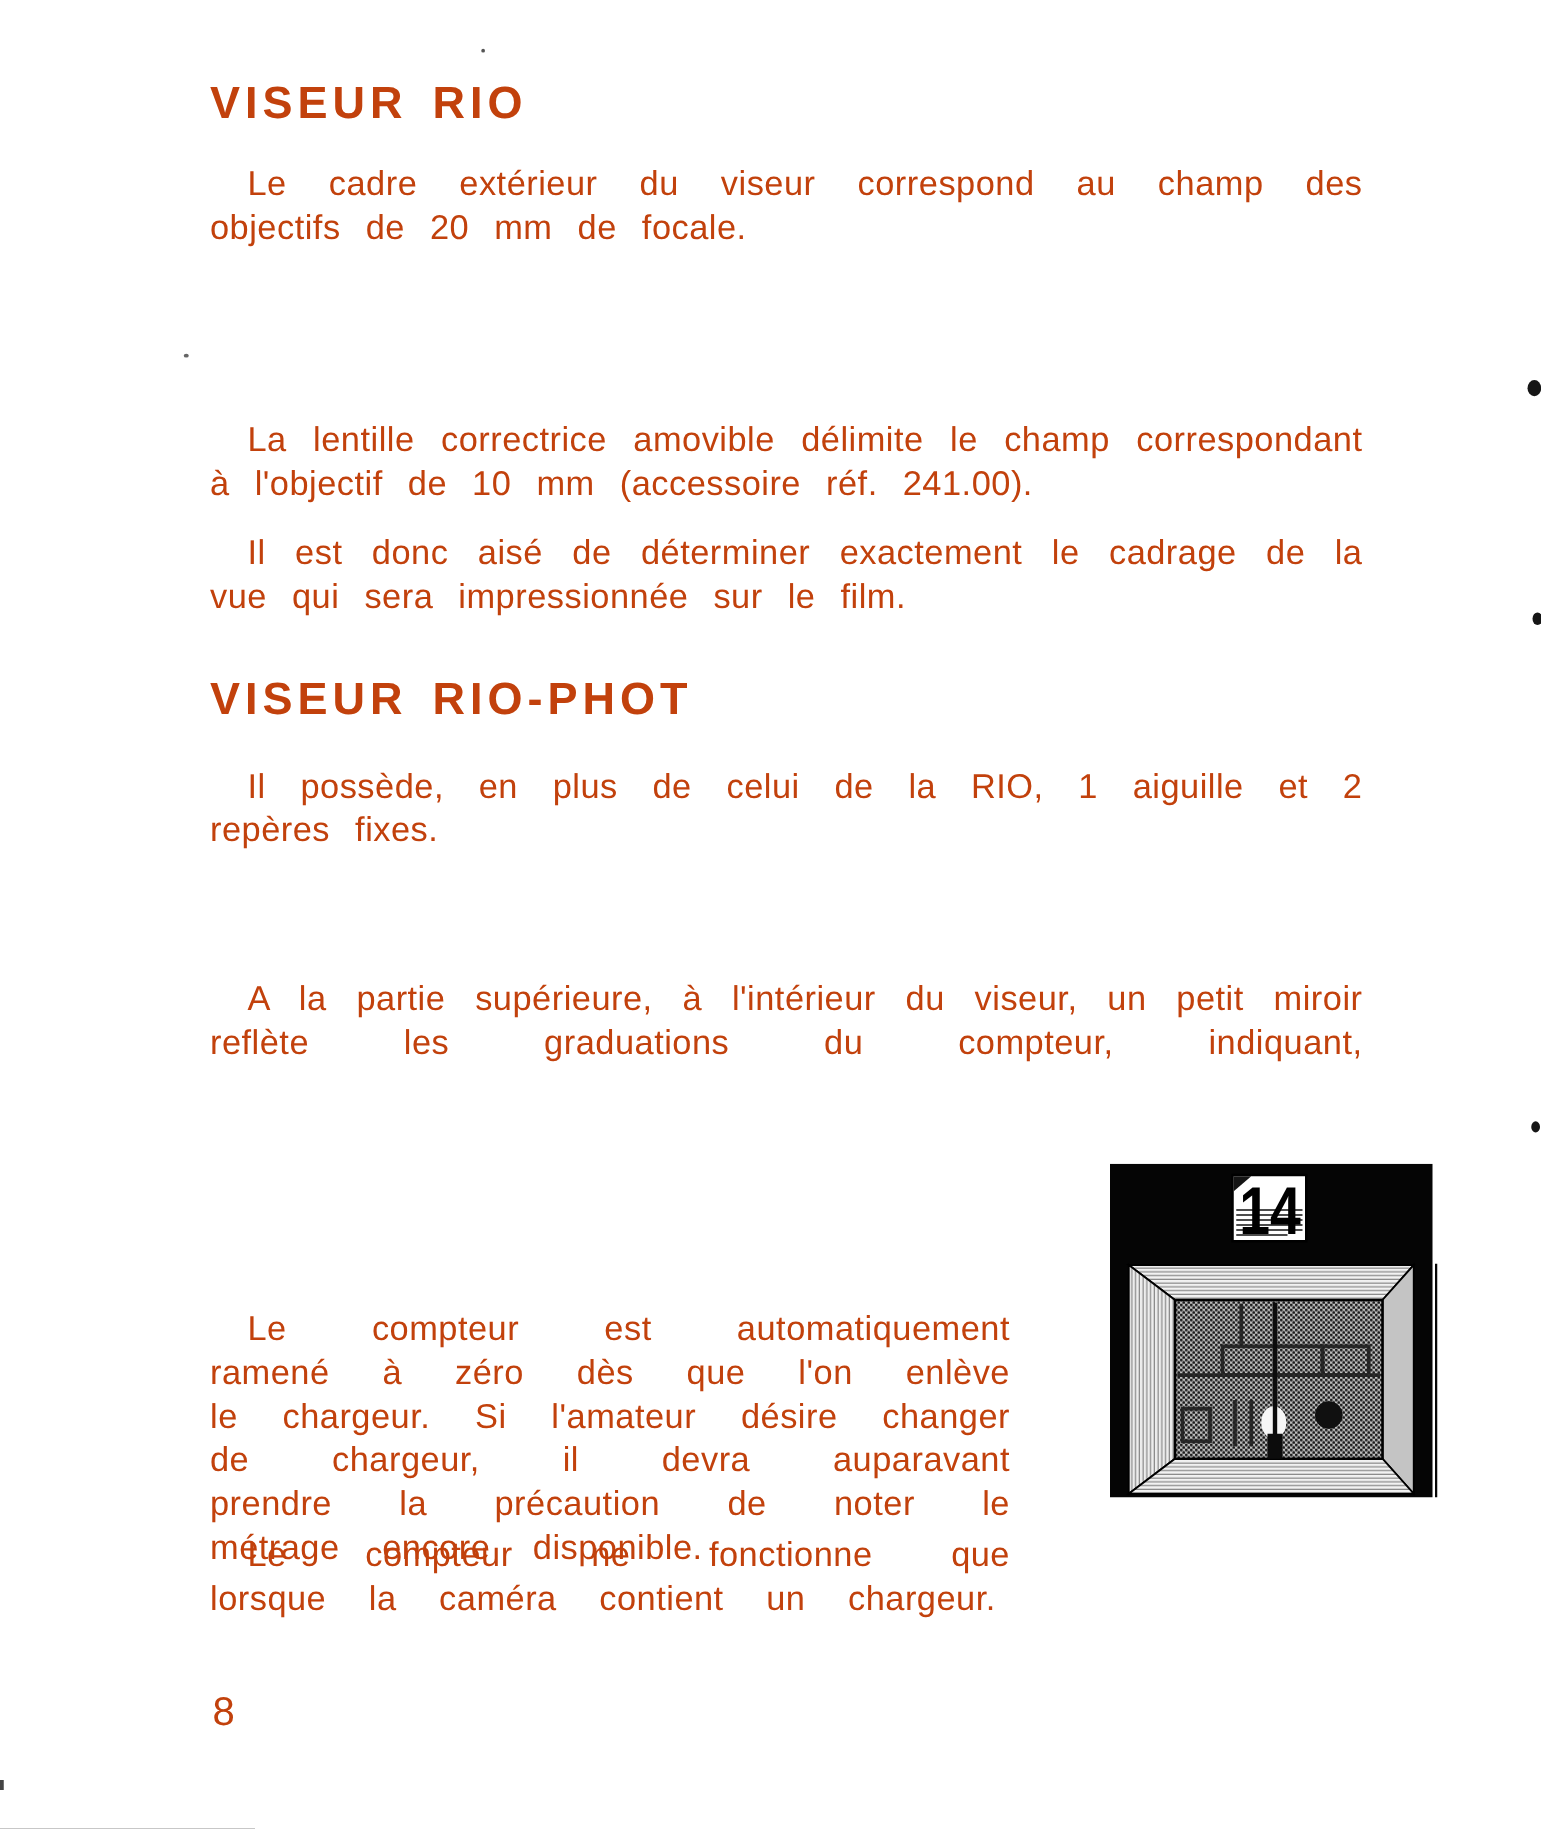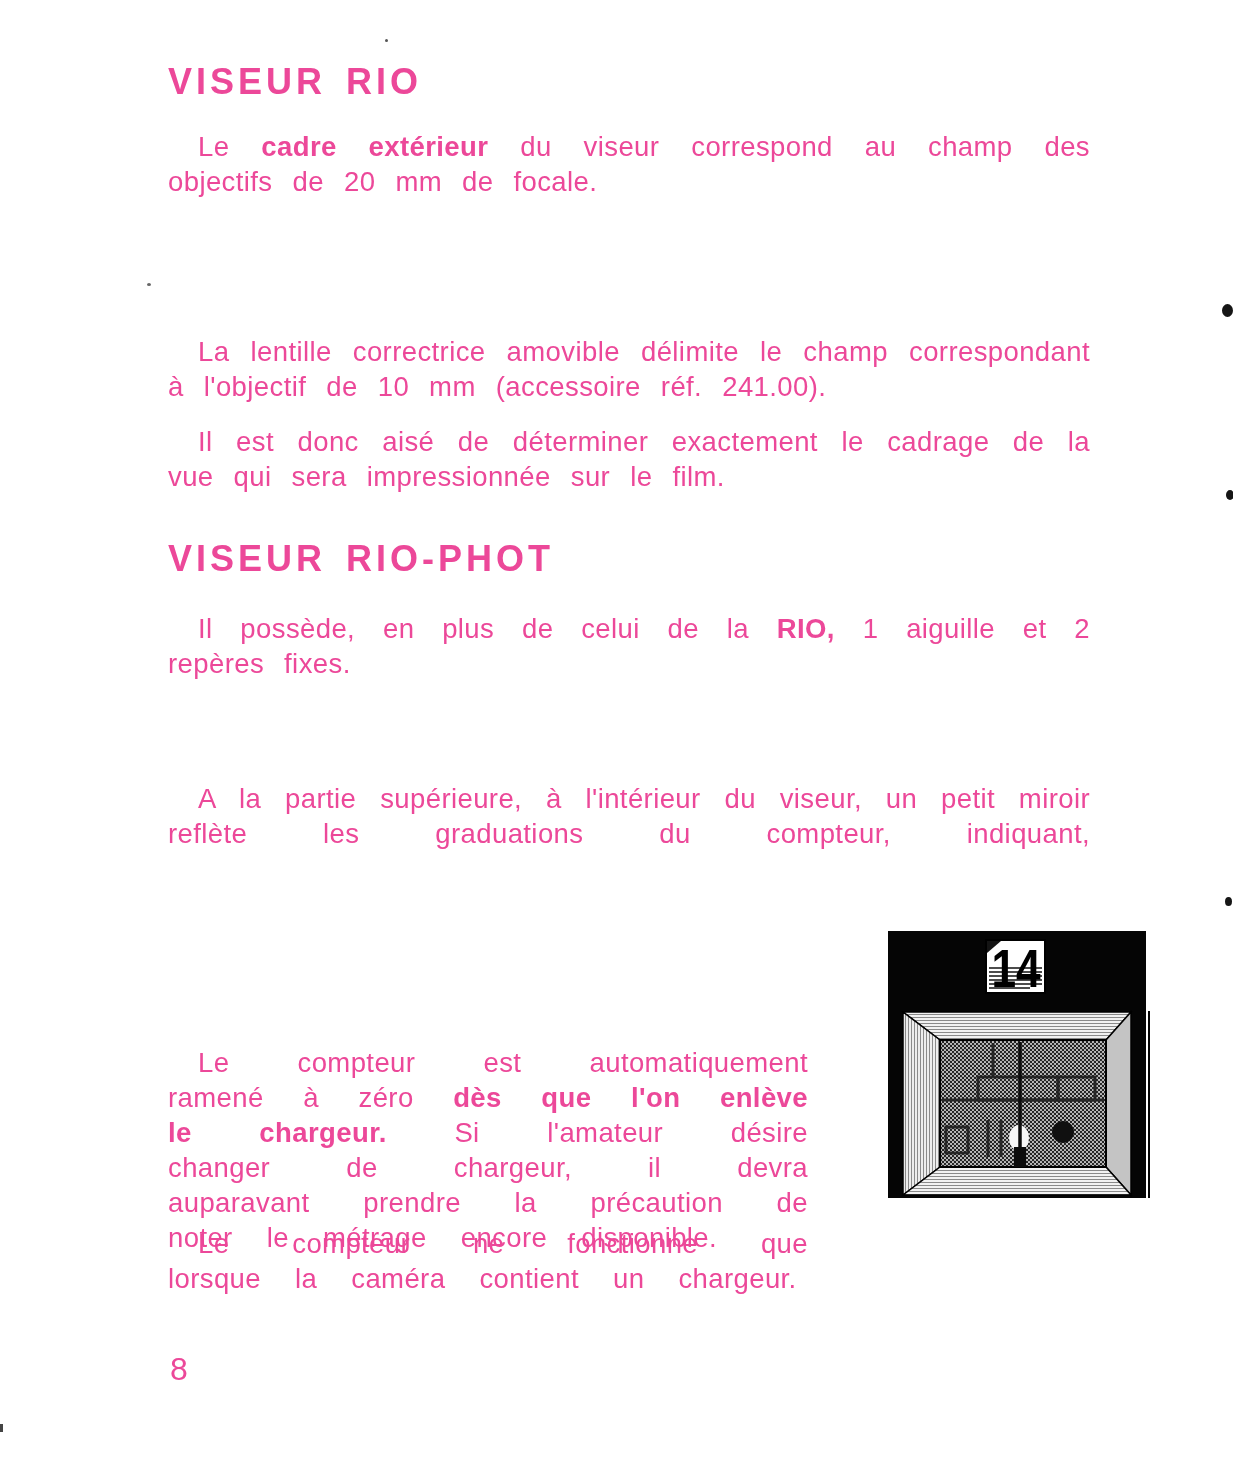--- a/index.html
+++ b/index.html
@@ -1,21 +1,21 @@
 <!DOCTYPE html>
 <html><head>
 <meta charset="utf-8">
 <style>
   html,body { margin:0; padding:0; background:#777; }
   .page {
     position:relative;
     width:1233px; height:1463px;
     margin:0 auto;
     background:#ffffff;
-    color:#ec4899;
+    color:#c2410c;
     font-family:"Liberation Sans", sans-serif;
     overflow:hidden;
   }
   .content { position:absolute; left:168px; top:0; width:922px; height:100%; }
 
   .heading {
     position:absolute; left:0; margin:0;
     font-size:36px; line-height:36px; font-weight:700;
     letter-spacing:4px; word-spacing:6px;
     white-space:nowrap;
@@ -23,21 +23,21 @@
   .para {
     position:absolute; left:0; margin:0;
     font-size:27.5px; line-height:35px;
     letter-spacing:0.4px; word-spacing:12px;
     text-align:justify;
     width:922px;
   }
   .para.indent { text-indent:30px; }
   .para.justify-last { text-align-last:justify; }
   .para.narrow { width:640px; word-spacing:26px; }
-  .para b { font-weight:700;margin-top:28px; }
+  .para b { font-weight:400;margin-top:28px; }
 
   .page-number {
     position:absolute; left:2px; top:1353px; margin:0;
     font-size:32px; line-height:32px; font-weight:400;
   }
 
   .figure-block { position:absolute; left:840px; top:931px; width:262px;padding-left:48px; }
   .figure-svg { display:block; }
   .figure-caption {
     display:block; margin-top:56px;

